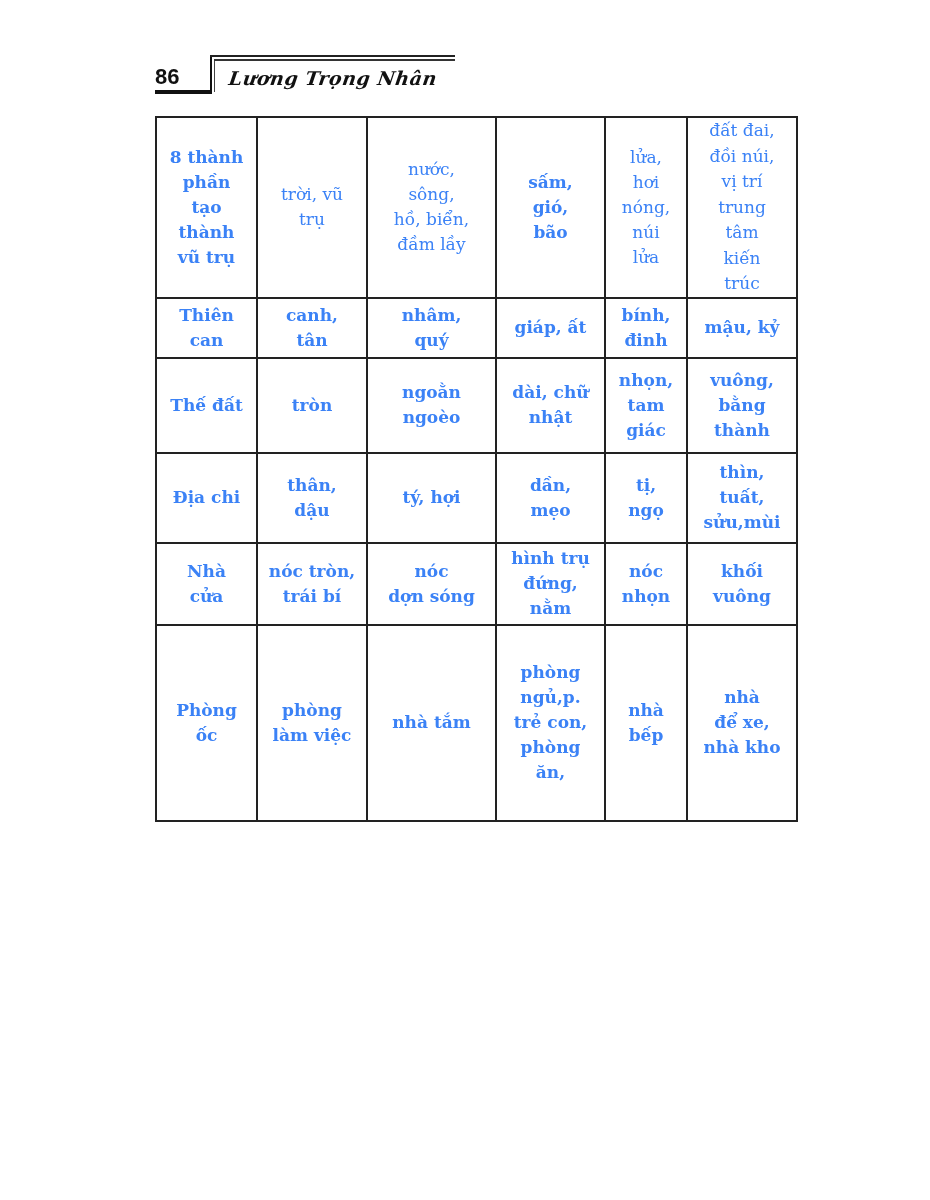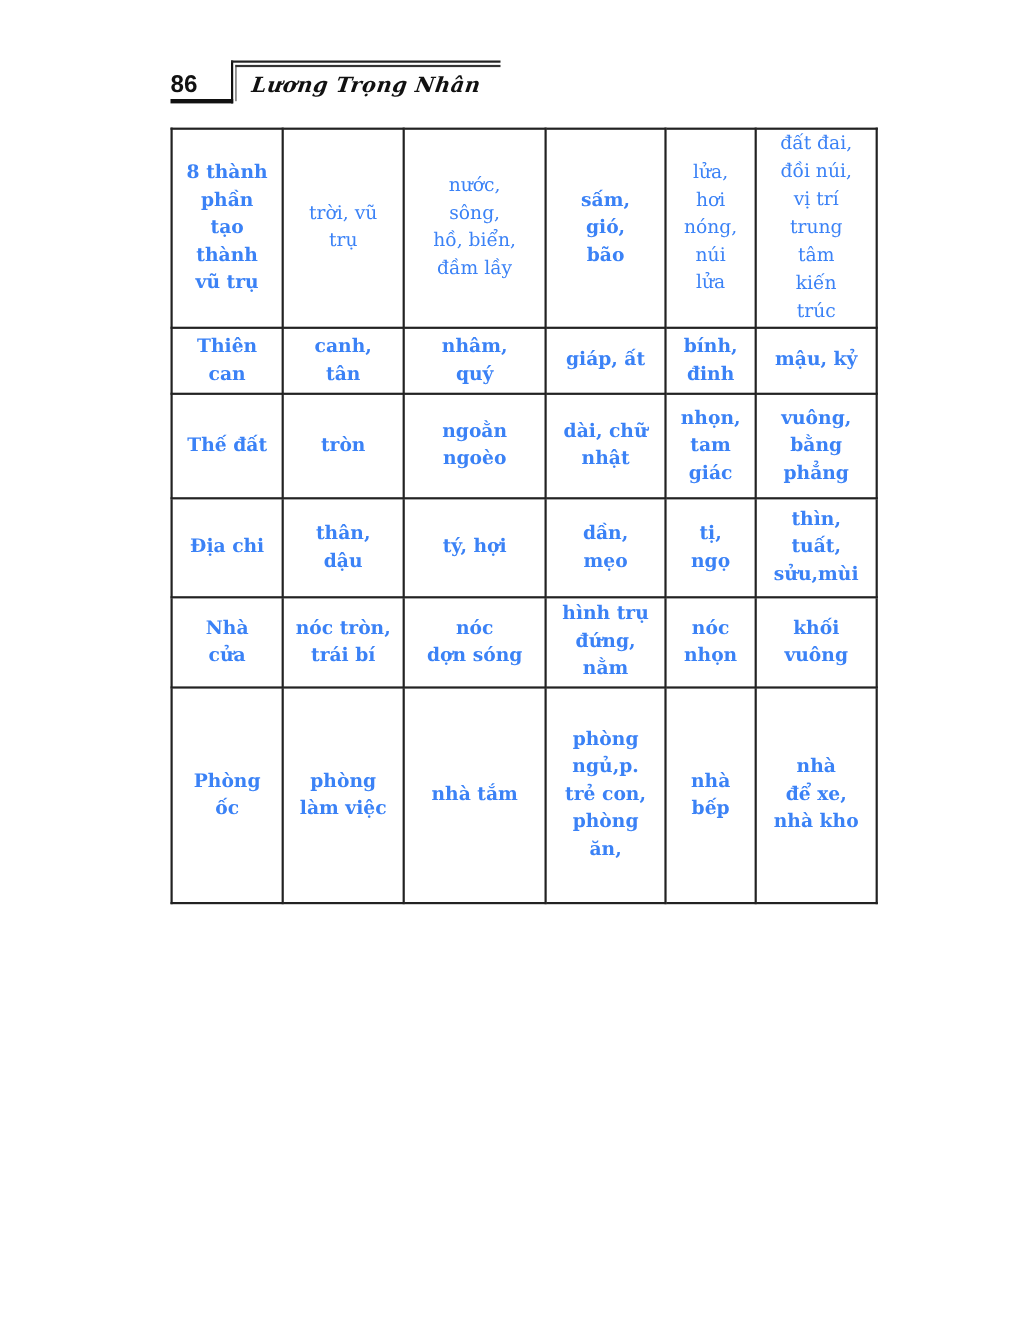--- a/index.html
+++ b/index.html
@@ -190,21 +190,21 @@
         <td class="cell">tròn</td>
         <td class="cell">ngoằn
 ngoèo</td>
         <td class="cell">dài, chữ
 nhật</td>
         <td class="cell">nhọn,
 tam
 giác</td>
         <td class="cell">vuông,
 bằng
-phẳng</td>
+thành</td>
       </tr>
       <tr style="height:90px;">
         <td class="row-label">Địa chi</td>
         <td class="cell">thân,
 dậu</td>
         <td class="cell">tý, hợi</td>
         <td class="cell">dần,
 mẹo</td>
         <td class="cell">tị,
 ngọ</td>

